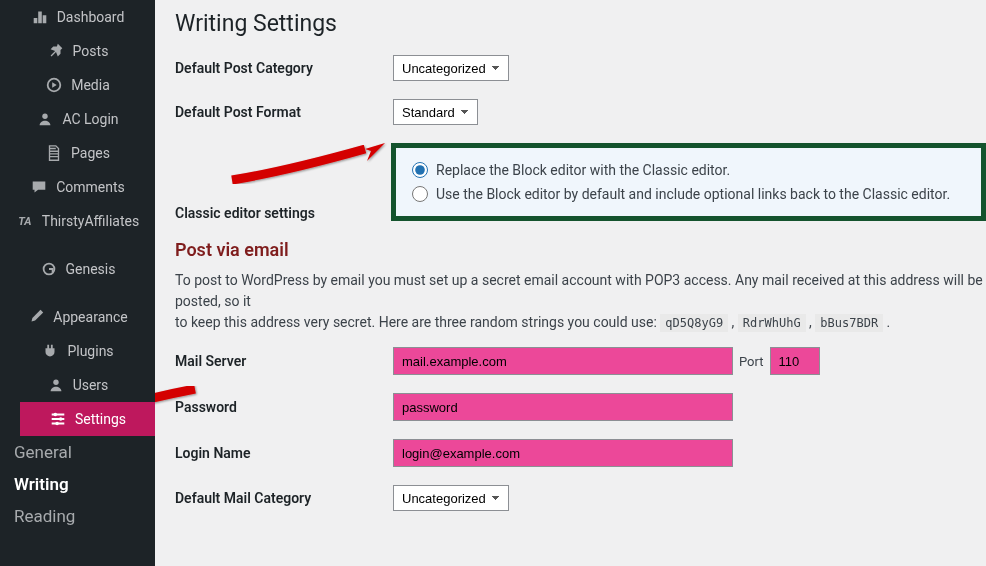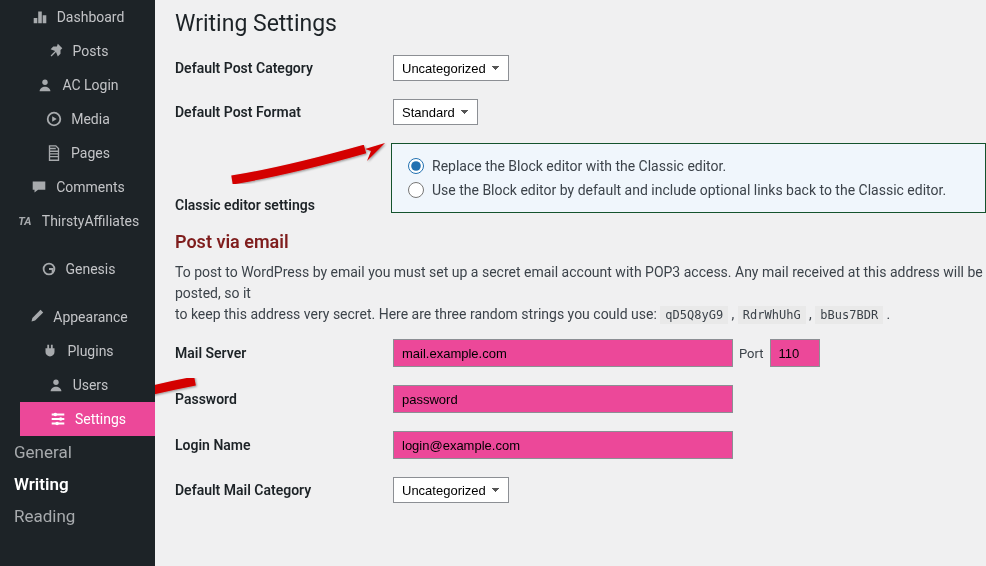--- a/index.html
+++ b/index.html
@@ -1,37 +1,37 @@
 <!DOCTYPE html>
 <html><head>
 <meta charset="utf-8">
 <style>
 * { box-sizing: border-box; margin: 0; padding: 0; }
 body { font-family: -apple-system, BlinkMacSystemFont, "Segoe UI", Roboto, sans-serif; font-size: 13px; color: #3c434a; background: #f0f0f1; width: 986px; height: 566px; overflow: hidden; display: flex; }
 
 .sidebar { width: 155px; background: #1d2327; color: #c3c4c7; min-height: 566px; font-size: 14px; }
 .sidebar-item { display: flex; align-items: center; padding: 8px 10px; color: #c3c4c7; cursor: pointer; gap: 8px; justify-content: center; }
-.sidebar-item.active { background: #ec4899; color: #fff; position: relative; margin-left: 20px; }
+.sidebar-item.active { background: #be185d; color: #fff; position: relative; margin-left: 20px; }
 .sidebar-item.active::after { content: ""; position: absolute; right: -8px; top: 50%; transform: translateY(-50%); border: 8px solid transparent; border-right-color: #f0f0f1; }
 .sidebar-item .icon { width: 18px; height: 18px; display: inline-flex; align-items: center; justify-content: center; fill: #a7aaad; }
 .sidebar-item.active .icon { fill: #fff; }
 .sidebar-sub { padding: 6px 10px 6px 14px; color: #a7aaad; font-size: 17px; cursor: pointer; }
 .sidebar-sub.current { color: #fff; font-weight: 600; }
 
 .main { flex: 1; padding: 10px 0 0 20px; overflow: hidden; }
 h1 { font-size: 23px; font-weight: 400; color: #1d2327; margin-bottom: 18px; }
 h2 { font-size: 18px; font-weight: 600; color: #7f1d1d; margin: 18px 0 10px; }
 
 .form-row { display: flex; align-items: center; margin-bottom: 18px; position: relative; }
 .form-label { width: 218px; font-weight: 600; color: #1d2327; font-size: 14px; flex-shrink: 0; }
 .form-control { flex: 1; }
 
 select { background: #fff; border: 1px solid #8c8f94; padding: 3px 22px 3px 8px; font-size: 13px; height: 26px; appearance: none; background-image: linear-gradient(45deg, transparent 50%, #555 50%), linear-gradient(135deg, #555 50%, transparent 50%); background-position: calc(100% - 12px) 10px, calc(100% - 8px) 10px; background-size: 4px 4px, 4px 4px; background-repeat: no-repeat; }
 
-.radio-block { background: #f0f6fc; border: 1px solid #14532d; padding: 10px 16px; margin-left: -2px; }
+.radio-block { background: #f0f6fc; border: 5px solid #14532d; padding: 10px 16px; margin-left: -2px; }
 .radio-row { display: flex; align-items: center; gap: 8px; padding: 4px 0; font-size: 14px; color: #3c434a; }
 input[type="radio"] { width: 16px; height: 16px; accent-color: #2271b1; cursor: pointer; }
 
 p.desc { font-size: 14px; color: #3c434a; line-height: 1.5; margin-bottom: 14px; }
 code { background: #e9e9e9; padding: 2px 5px; font-size: 12px; font-family: Consolas, monospace; }
 
 input[type="text"] { background: #ec4899; border: 1px solid #8c8f94; padding: 4px 8px; font-size: 13px; height: 28px; }
 .mail-server-row { display: flex; align-items: center; gap: 6px; }
 .port-label { font-size: 13px; color: #3c434a; }
 
@@ -55,34 +55,34 @@
     <span class="icon">
         <svg class="ico" viewBox="0 0 20 20">
           <path d="M12 2l5 5-2 2v4l-3 3-2-5-5 5-1-1 5-5-5-2 3-3h4z"></path>
         </svg>
       </span>
     <span>Posts</span>
   </div>
   <div class="sidebar-item">
     <span class="icon">
         <svg class="ico" viewBox="0 0 20 20">
+          <circle cx="10" cy="10" r="7" fill="none" stroke="#a7aaad" stroke-width="2"></circle>
+          <path d="M8 7l5 3-5 3z"></path>
+        </svg>
+      </span>
+    <span>Media</span>
+  </div>
+  <div class="sidebar-item">
+    <span class="icon">
+        <svg class="ico" viewBox="0 0 20 20">
           <circle cx="10" cy="7" r="3"></circle>
           <path d="M4 17c0-3 3-5 6-5s6 2 6 5z"></path>
         </svg>
       </span>
     <span>AC Login</span>
-  </div>
-  <div class="sidebar-item">
-    <span class="icon">
-        <svg class="ico" viewBox="0 0 20 20">
-          <circle cx="10" cy="10" r="7" fill="none" stroke="#a7aaad" stroke-width="2"></circle>
-          <path d="M8 7l5 3-5 3z"></path>
-        </svg>
-      </span>
-    <span>Media</span>
   </div>
   <div class="sidebar-item">
     <span class="icon">
         <svg class="ico" viewBox="0 0 20 20">
           <path d="M5 2h7l3 3v13H5zM5 5h7M5 8h10M5 11h10M5 14h10" stroke="#a7aaad" fill="none" stroke-width="1.5"></path>
         </svg>
       </span>
     <span>Pages</span>
   </div>
   <div class="sidebar-item">

